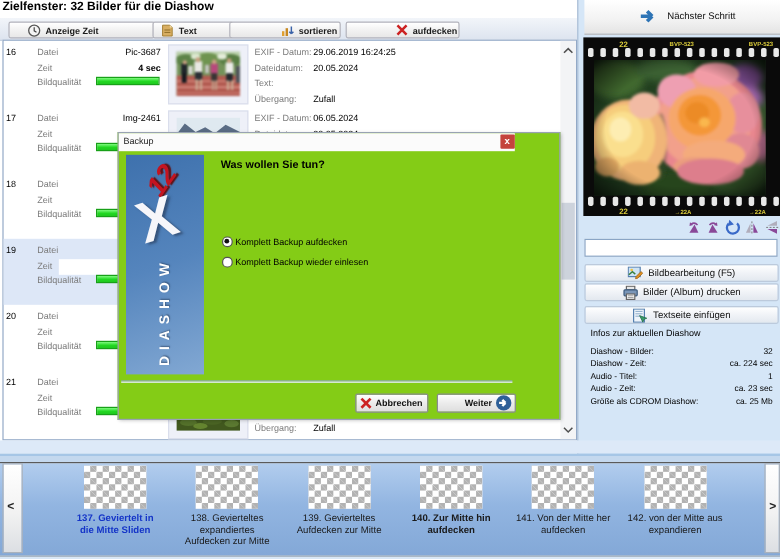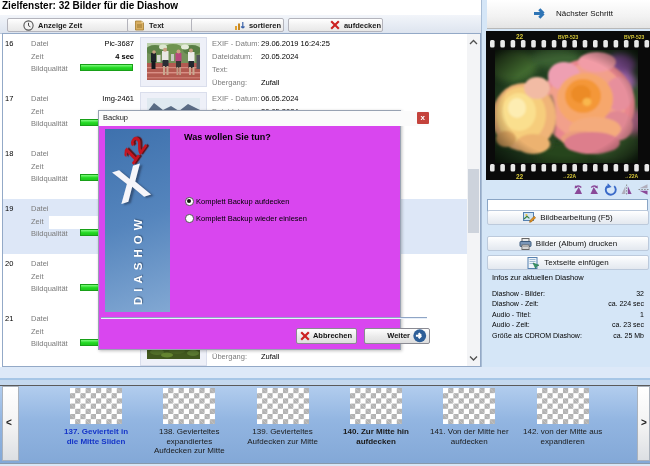--- a/index.html
+++ b/index.html
@@ -318,21 +318,21 @@
   </g>
   <g transform="translate(64,0)">
     <path d="M1.5 6.5 L12 6.5" stroke="#777" stroke-width="0.8" stroke-dasharray="1.6 1.2"></path>
     <path d="M2.5 5.2 L10.5 5.2 L10.5 1.2 Z" fill="#b0aebc"></path>
     <path d="M2.5 7.8 L10.5 7.8 L10.5 11.8 Z" fill="#8a4898"></path>
   </g>
 </svg>
 
 <div class="abs" style="left:487px;top:199px;width:161px;height:15px;background:#fff;border:1px solid #8aa5c5;box-sizing:border-box;"></div>
 
-<div class="rbtn" style="top:210px;">
+<div class="rbtn" style="top:220px;">
   <svg width="13" height="11" viewBox="0 0 13 11" style="margin-right:4px;">
       <rect x="0.5" y="0.5" width="10" height="8" fill="#cfe4f4" stroke="#5580b0"></rect>
       <circle cx="3.4" cy="3" r="1.1" fill="#f0c040"></circle>
       <path d="M1 7 l3-2.6 2.4 2" stroke="#3a8040" stroke-width="1.2" fill="none"></path>
       <path d="M7 8.5 l4.2-4.2 1.4 1.4 -4.2 4.2 -1.8 0.4z" fill="#e09020" stroke="#9a5f10" stroke-width="0.6"></path>
     </svg>
   <span>Bildbearbeitung (F5)</span>
 </div>
 <div class="rbtn" style="top:236px;">
   <svg width="13" height="12" viewBox="0 0 13 12" style="margin-right:4px;">
@@ -377,21 +377,21 @@
 <div class="chk" style="left:443.3px;"></div>
 <div class="chk" style="left:536.6px;"></div>
 
 <div class="cap" style="left:49.5px;color:#1535c8;font-weight:bold;">137. Geviertelt in<br>die Mitte Sliden</div>
 <div class="cap" style="left:142.8px;">138. Gevierteltes<br>expandiertes<br>Aufdecken zur Mitte</div>
 <div class="cap" style="left:236.1px;">139. Gevierteltes<br>Aufdecken zur Mitte</div>
 <div class="cap" style="left:329.5px;font-weight:bold;">140. Zur Mitte hin<br>aufdecken</div>
 <div class="cap" style="left:422.8px;">141. Von der Mitte her<br>aufdecken</div>
 <div class="cap" style="left:516.1px;">142. von der Mitte aus<br>expandieren</div>
 
-<div class="abs" style="left:98px;top:110px;width:303px;height:240px;background:#d946ef;border:1px solid #98a2b2;box-sizing:border-box;box-shadow:1px 1px 3px rgba(0,0,0,0.25);">
+<div class="abs" style="left:98px;top:110px;width:369px;height:240px;background:#84cc16;border:1px solid #98a2b2;box-sizing:border-box;box-shadow:1px 1px 3px rgba(0,0,0,0.25);">
 
   <div class="abs" style="left:0;top:0;width:329.5px;height:14.5px;background:#fbfbfb;"></div>
   <div class="abs" style="left:4px;top:2px;font-size:7.5px;color:#1a1a1a;">Backup</div>
   <div class="abs" style="left:318px;top:0.5px;width:11.5px;height:12px;background:#c4433c;border-radius:1px;display:flex;align-items:center;justify-content:center;">
     <span style="color:#fff;font-size:8px;font-weight:bold;line-height:1;">x</span>
   </div>
 
   <div class="abs" style="left:6px;top:18px;width:65px;height:182.5px;background:linear-gradient(160deg,#3e71ad,#5585bd 50%,#82a8d3);overflow:hidden;">
     <div class="abs" style="left:17px;top:8px;font-size:23px;font-weight:bold;font-style:italic;color:#c41420;transform:rotate(-55deg);transform-origin:50% 50%;text-shadow:1.5px 1.5px 1px #5e1216;">12</div>
     <div class="abs" style="left:10px;top:27px;font-size:48px;font-weight:bold;color:#f6f6fa;transform:rotate(-18deg);text-shadow:2px 2px 2px rgba(40,60,90,0.65);">X</div>

